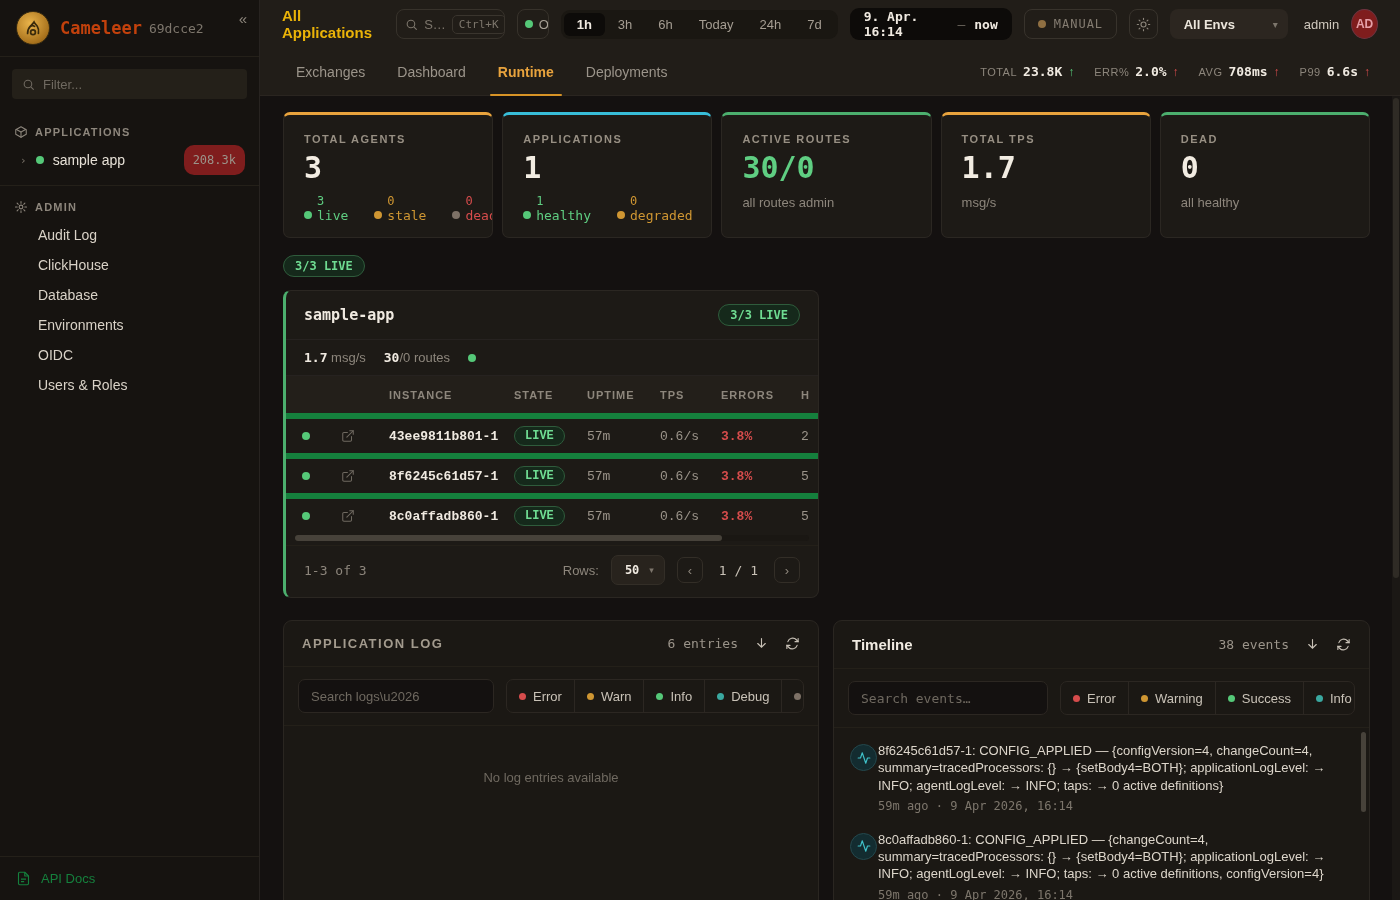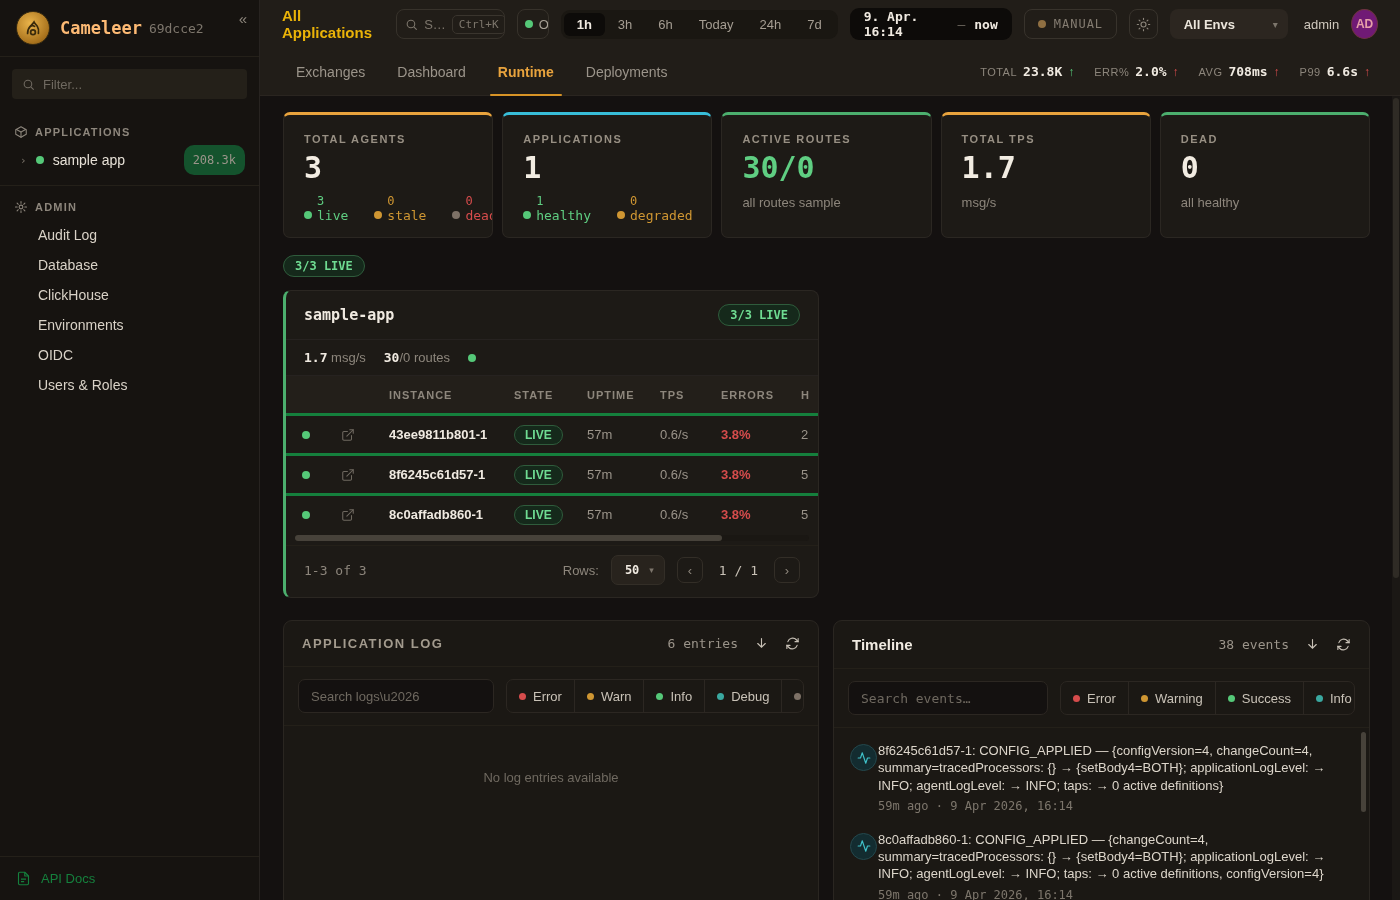--- a/index.html
+++ b/index.html
@@ -7,34 +7,34 @@
   body { font-family:"Liberation Sans", sans-serif; color:#e9e3d9; font-size:13px; }
   .mono { font-family:"DejaVu Sans Mono", monospace; }
   svg { display:block; }
 
   .app { display:flex; width:1400px; height:900px; }
 
   
   .sidebar { width:260px; min-width:260px; background:#161310; border-right:1px solid #272320; display:flex; flex-direction:column; position:relative; }
   .logo-row { height:57px; display:flex; align-items:center; padding:0 16px; border-bottom:1px solid #242019; position:relative; }
   .logo-badge { width:34px; height:34px; border-radius:50%; background:radial-gradient(circle at 40% 35%, #e9b34a, #a8721d 70%, #6e4a12); border:1px solid #3a2c10; margin-right:10px; display:flex; align-items:center; justify-content:center; }
-  .brand-name { font-family:"DejaVu Sans Mono", monospace; font-weight:bold; font-size:17px; color:#fdba74; }
+  .brand-name { font-family:"DejaVu Sans Mono", monospace; font-weight:bold; font-size:17px; color:#c2410c; }
   .brand-ver { font-family:"DejaVu Sans Mono", monospace; font-size:13px; color:#7d766c; margin-left:7px; }
   .collapse-btn { position:absolute; right:12px; top:10px; color:#8d867c; font-size:15px; cursor:pointer; }
   .filter-wrap { margin:12px; height:30px; background:#242019; border-radius:4px; display:flex; align-items:center; padding:0 10px; color:#6f6960; }
   .filter-wrap input { background:transparent; border:none; outline:none; color:#cfc8bd; font-size:13px; margin-left:8px; width:100%; font-family:"Liberation Sans", sans-serif; }
   .filter-wrap input::placeholder { color:#6f6960; }
   .side-section { padding:14px 14px 6px 14px; display:flex; align-items:center; gap:7px; color:#8d867c; font-size:11px; font-weight:bold; letter-spacing:1.2px; }
   .app-row { display:flex; align-items:center; height:30px; padding:0 14px 0 20px; cursor:pointer; }
   .app-row .chev { color:#7d766c; font-size:11px; margin-right:9px; font-family:"DejaVu Sans Mono", monospace; }
   .dot { width:8px; height:8px; border-radius:50%; display:inline-block; flex:none; }
   .dot.green { background:#55c878; } .dot.amber { background:#cf9632; } .dot.red { background:#d64c4c; }
   .dot.gray { background:#7d7166; } .dot.teal { background:#3aa8a0; } .dot.brown { background:#8f6f42; }
   .app-row .lbl { margin-left:9px; font-size:14px; color:#e6e0d6; flex:1; }
-  .count-pill { background:#14532d; border-radius:10px; padding:8px 9px; font-family:"DejaVu Sans Mono", monospace; font-size:12px; color:#9b948a; }
+  .count-pill { background:#7f1d1d; border-radius:10px; padding:8px 9px; font-family:"DejaVu Sans Mono", monospace; font-size:12px; color:#9b948a; }
   .side-div { border-top:1px solid #242019; margin-top:10px; }
   .admin-item { padding:7px 14px 7px 38px; font-size:14px; color:#d9d2c7; cursor:pointer; }
   .side-bottom { margin-top:auto; border-top:1px solid #242019; padding:14px 16px; display:flex; align-items:center; gap:10px; color:#15803d; font-size:13px; cursor:pointer; }
 
   
   .main { flex:1; display:flex; flex-direction:column; min-width:0; background:#141110; position:relative; }
 
   .topbar { height:48px; background:#211d18; display:flex; align-items:center; padding:0 22px; gap:12px; }
   .page-title { font-size:15px; font-weight:bold; color:#eab308; margin-right:2px; }
   .search-pill { width:120px; height:30px; border:1px solid #37322b; border-radius:8px; display:flex; align-items:center; padding:0 8px; gap:6px; color:#7d766c; overflow:hidden; cursor:text; }
@@ -46,21 +46,21 @@
   .range-btn.active { background:#0d0b09; color:#f0eae1; font-weight:bold; }
   .date-pill { background:#0d0b09; border-radius:9px; height:32px; display:flex; align-items:center; padding:0 14px; gap:9px; font-family:"DejaVu Sans Mono", monospace; font-size:13px; }
   .date-pill .d { color:#f0eae1; font-weight:bold; }
   .date-pill .sep { color:#6f6960; }
   .manual-btn { border:1px solid #38332c; border-radius:8px; height:30px; display:flex; align-items:center; gap:8px; padding:0 13px; font-family:"DejaVu Sans Mono", monospace; font-size:12px; letter-spacing:1px; color:#857d72; cursor:pointer; white-space:nowrap; }
   .icon-btn { width:32px; height:30px; border:1px solid #38332c; border-radius:8px; display:flex; align-items:center; justify-content:center; color:#8d867c; cursor:pointer; }
   .env-select { background:#2c2620; border-radius:8px; height:30px; min-width:118px; display:flex; align-items:center; justify-content:space-between; padding:0 10px 0 14px; cursor:pointer; }
   .env-select .v { font-size:13px; font-weight:bold; color:#ece6dc; }
   .env-select .car { color:#7d766c; font-size:10px; margin-left:14px; }
   .user-name { font-size:13px; color:#cfc8bd; margin-left:4px; }
-  .avatar { width:30px; height:30px; border-radius:50%; background:#701a75; border:1px solid #6e3440; color:#e5a0a8; font-size:12px; font-weight:bold; display:flex; align-items:center; justify-content:center; }
+  .avatar { width:30px; height:30px; border-radius:50%; background:#7f1d1d; border:1px solid #6e3440; color:#e5a0a8; font-size:12px; font-weight:bold; display:flex; align-items:center; justify-content:center; }
 
   .tabbar { height:48px; background:#211d18; border-bottom:1px solid #2a2520; display:flex; align-items:stretch; padding:0 22px; }
   .tab { display:flex; align-items:center; padding:0 14px; margin-right:4px; font-size:14px; color:#9b948a; cursor:pointer; position:relative; }
   .tab.active { color:#e8a33d; font-weight:bold; }
   .tab.active::after { content:""; position:absolute; left:6px; right:6px; bottom:-1px; height:2px; background:#d79326; border-radius:2px; }
   .topstats { margin-left:auto; display:flex; align-items:center; gap:20px; padding-right:8px; }
   .tstat { display:flex; align-items:baseline; gap:6px; white-space:nowrap; }
   .tstat .tl { font-size:11px; color:#8d867c; letter-spacing:0.5px; }
   .tstat .tv { font-family:"DejaVu Sans Mono", monospace; font-size:13px; font-weight:bold; color:#f0eae1; }
   .arr { font-size:12px; font-weight:bold; }
@@ -87,21 +87,21 @@
 
   
   .app-card { width:536px; margin-top:13px; background:#1d1a16; border:1px solid #2b2722; border-left:3px solid #4caf6e; border-radius:8px; overflow:hidden; }
   .ac-head { display:flex; align-items:center; justify-content:space-between; padding:13px 18px; border-bottom:1px solid #262220; }
   .ac-name { font-family:"DejaVu Sans Mono", monospace; font-size:15px; font-weight:bold; color:#f0eae1; }
   .ac-meta { display:flex; align-items:center; gap:18px; padding:10px 18px; border-bottom:1px solid #262220; font-size:13px; color:#8d867c; }
   .ac-meta b { font-family:"DejaVu Sans Mono", monospace; color:#f0eae1; font-size:13px; }
   .tgrid { display:grid; grid-template-columns:40px 48px 125px 73px 73px 61px 80px 40px; align-items:center; }
   .thead { background:#231f1a; height:37px; font-size:11px; font-weight:bold; letter-spacing:1px; color:#8d867c; }
   .thead > div, .trow > div { padding-left:15px; white-space:nowrap; overflow:hidden; }
-  .trow { height:40px; border-top:3px solid #15803d; font-family:Liberation Sans, sans-serif; font-size:13px; color:#9b948a; }
+  .trow { height:40px; border-top:6px solid #15803d; font-family:Liberation Mono, monospace; font-size:13px; color:#9b948a; }
   .trow:first-of-type { border-top:none; }
   .trow .cdot { display:flex; justify-content:center; padding-left:0; }
   .thead .cdot { padding-left:0; }
   .trow .clink { color:#6f6960; cursor:pointer; }
   .trow .cinst { color:#f0eae1; font-weight:bold; }
   .state-badge { display:inline-block; background:#15291b; border:1px solid #2f5c3c; border-radius:10px; padding:2px 10px; font-size:12px; font-weight:bold; color:#6fdc92; }
   .trow .cerr { color:#d64c4c; font-weight:bold; }
   .hscroll { height:6px; margin:2px 9px 4px 9px; border-radius:3px; background:#1a1713; position:relative; }
   .hscroll .thumb { position:absolute; left:0; top:0; height:6px; width:83%; background:#47423a; border-radius:3px; cursor:grab; }
   .ac-foot { display:flex; align-items:center; padding:9px 18px 12px 18px; border-top:1px solid #242019; color:#8d867c; }
@@ -198,22 +198,22 @@
       <span>
         <svg width="14" height="14" viewBox="0 0 24 24" fill="none" stroke="currentColor" stroke-width="1.8" stroke-linecap="round">
             <circle cx="12" cy="12" r="3.2"></circle>
             <path d="M12 2.5v3M12 18.5v3M2.5 12h3M18.5 12h3M5.3 5.3l2.1 2.1M16.6 16.6l2.1 2.1M18.7 5.3l-2.1 2.1M7.4 16.6l-2.1 2.1"></path>
           </svg>
       </span>
       <span>ADMIN</span>
     </div>
 
     <div class="admin-item">Audit Log</div>
+    <div class="admin-item">ClickHouse</div>
     <div class="admin-item">Database</div>
-    <div class="admin-item">ClickHouse</div>
     <div class="admin-item">Environments</div>
     <div class="admin-item">OIDC</div>
     <div class="admin-item">Users &amp; Roles</div>
 
     <div class="side-bottom">
       <span>
         <svg width="15" height="15" viewBox="0 0 24 24" fill="none" stroke="currentColor" stroke-width="1.8" stroke-linejoin="round">
             <path d="M14 2H6a2 2 0 0 0-2 2v16a2 2 0 0 0 2 2h12a2 2 0 0 0 2-2V8z"></path>
             <path d="M14 2v6h6"></path>
             <path d="M8 13h8M8 17h5"></path>
@@ -361,21 +361,21 @@
                   <span class="l">degraded</span>
                 </span>
               </div>
 
           </div>
         </div>
 
         <div class="scard" style="border-top-color: rgb(76, 175, 110);">
           <div class="ct">ACTIVE ROUTES</div>
           <div class="cv green">30/0</div>
-          <div class="csub">all routes sample</div>
+          <div class="csub">all routes admin</div>
         </div>
 
         <div class="scard" style="border-top-color: rgb(232, 163, 61);">
           <div class="ct">TOTAL TPS</div>
           <div class="cv">1.7</div>
           <div class="csub">msg/s</div>
         </div>
 
         <div class="scard" style="border-top-color: rgb(76, 175, 110);">
           <div class="ct">DEAD</div>

